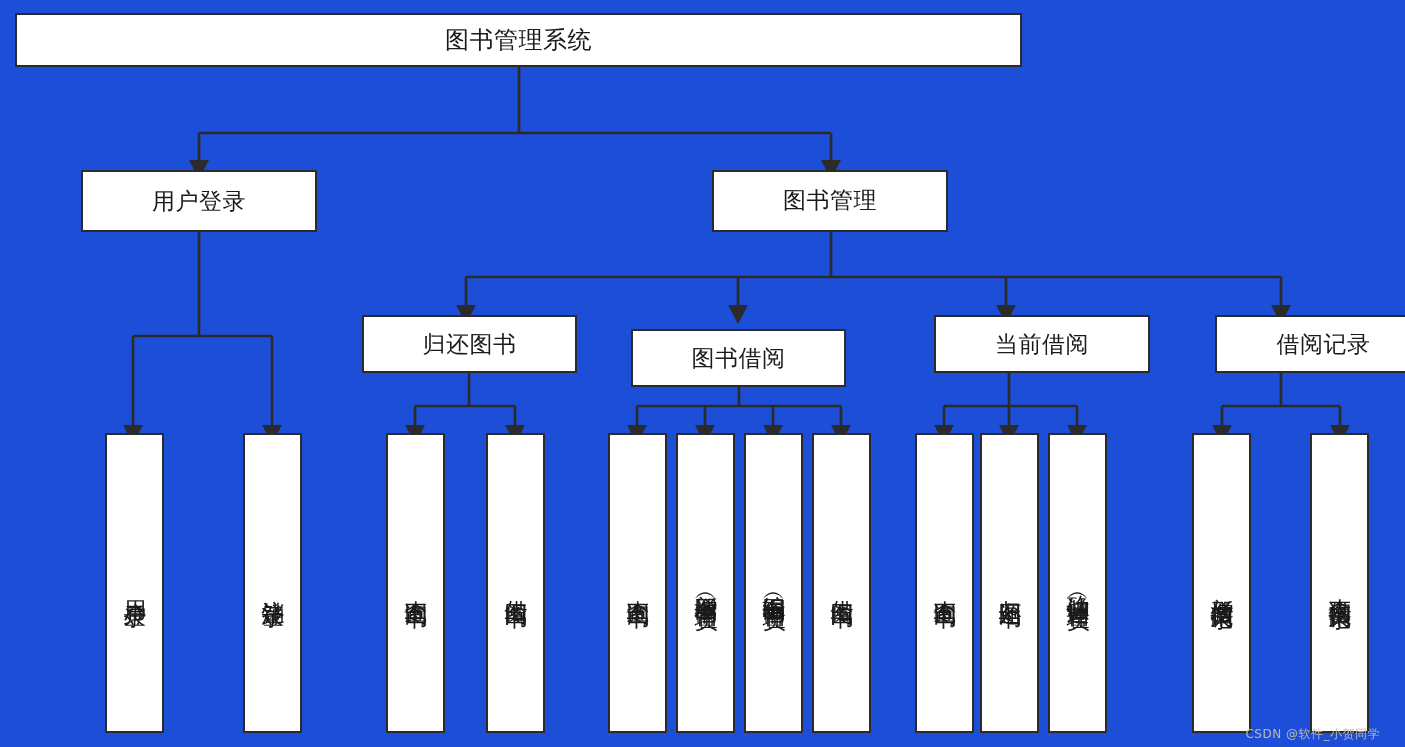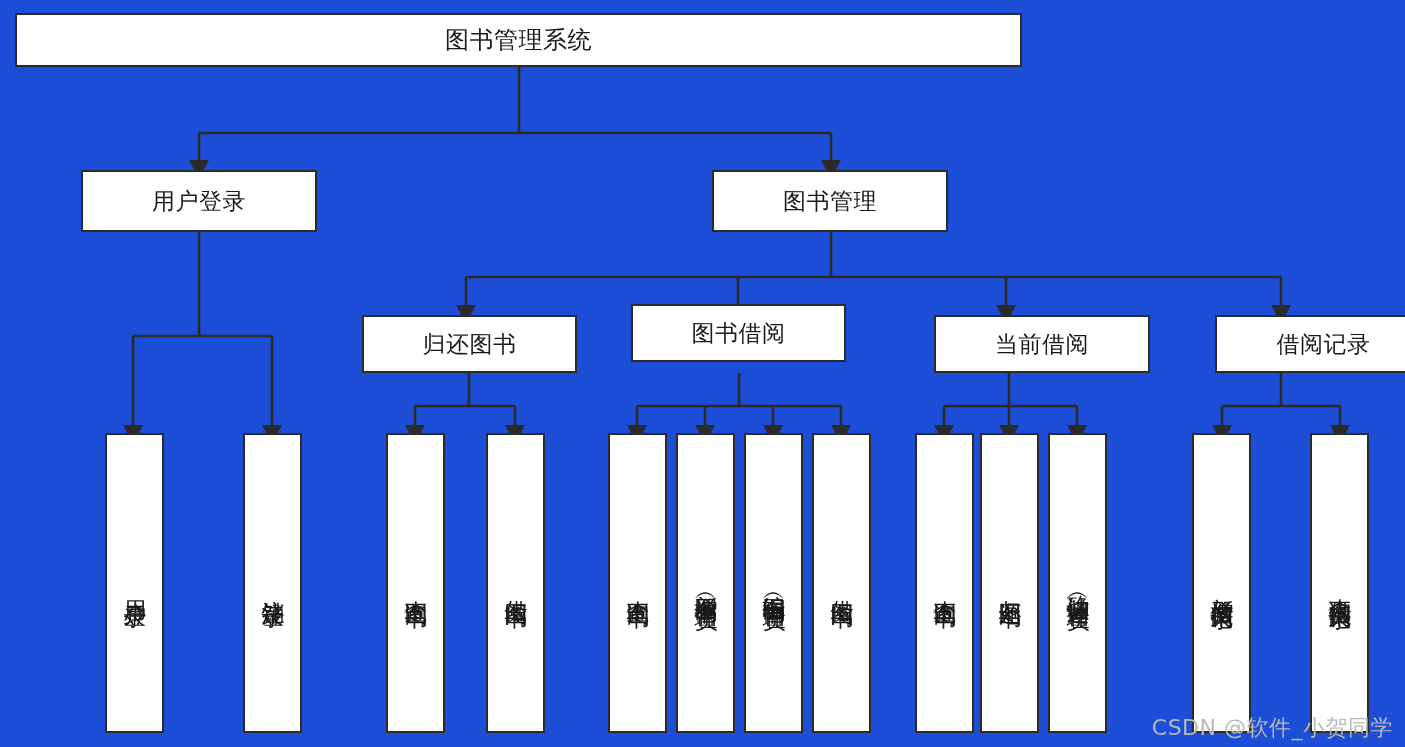--- a/index.html
+++ b/index.html
@@ -57,23 +57,23 @@
   .node.vertical .node-label {
     writing-mode: vertical-rl;
     text-orientation: upright;
     font-size: 23px;
     line-height: 1.12;
     letter-spacing: 2px;
     max-height: 100%;
   }
   #watermark {
     position: absolute;
-    right: 12px;
+    right: 25px;
     bottom: 4px;
-    font-size: 22px;
+    font-size: 12px;
     color: #b9b9b9;
     letter-spacing: 0.5px;
     white-space: nowrap;
   }
 </style>
 </head>
 <body>
 
 <div id="diagram-root">
 
@@ -127,28 +127,28 @@
     </g>
   </svg>
 
   <div class="node root horizontal" style="left:15px; top:13px; width:1007px; height:54px;">
     <span class="node-label">图书管理系统</span>
   </div>
 
   <div class="node horizontal" style="left:81px; top:170px; width:236px; height:62px;">
     <span class="node-label">用户登录</span>
   </div>
-  <div class="node horizontal" style="left:712px; top:170px; width:236px; height:62px;">
+  <div class="node horizontal" style="left:712px; top:170px; width:236px; height:62px;font-family:Liberation Serif, serif;">
     <span class="node-label">图书管理</span>
   </div>
 
   <div class="node horizontal" style="left:362px; top:315px; width:215px; height:58px;">
     <span class="node-label">归还图书</span>
   </div>
-  <div class="node horizontal" style="left:631px; top:304px; width:215px; height:58px;">
+  <div class="node horizontal" style="left:631px; top:329px; width:215px; height:58px;">
     <span class="node-label">图书借阅</span>
   </div>
   <div class="node horizontal" style="left:934px; top:315px; width:216px; height:58px;">
     <span class="node-label">当前借阅</span>
   </div>
   <div class="node horizontal" style="left:1171px; top:315px; width:217px; height:58px;margin-left:44px;">
     <span class="node-label">借阅记录</span>
   </div>
 
   <div class="node vertical" style="left:105px; top:433px; width:59px; height:300px;">

